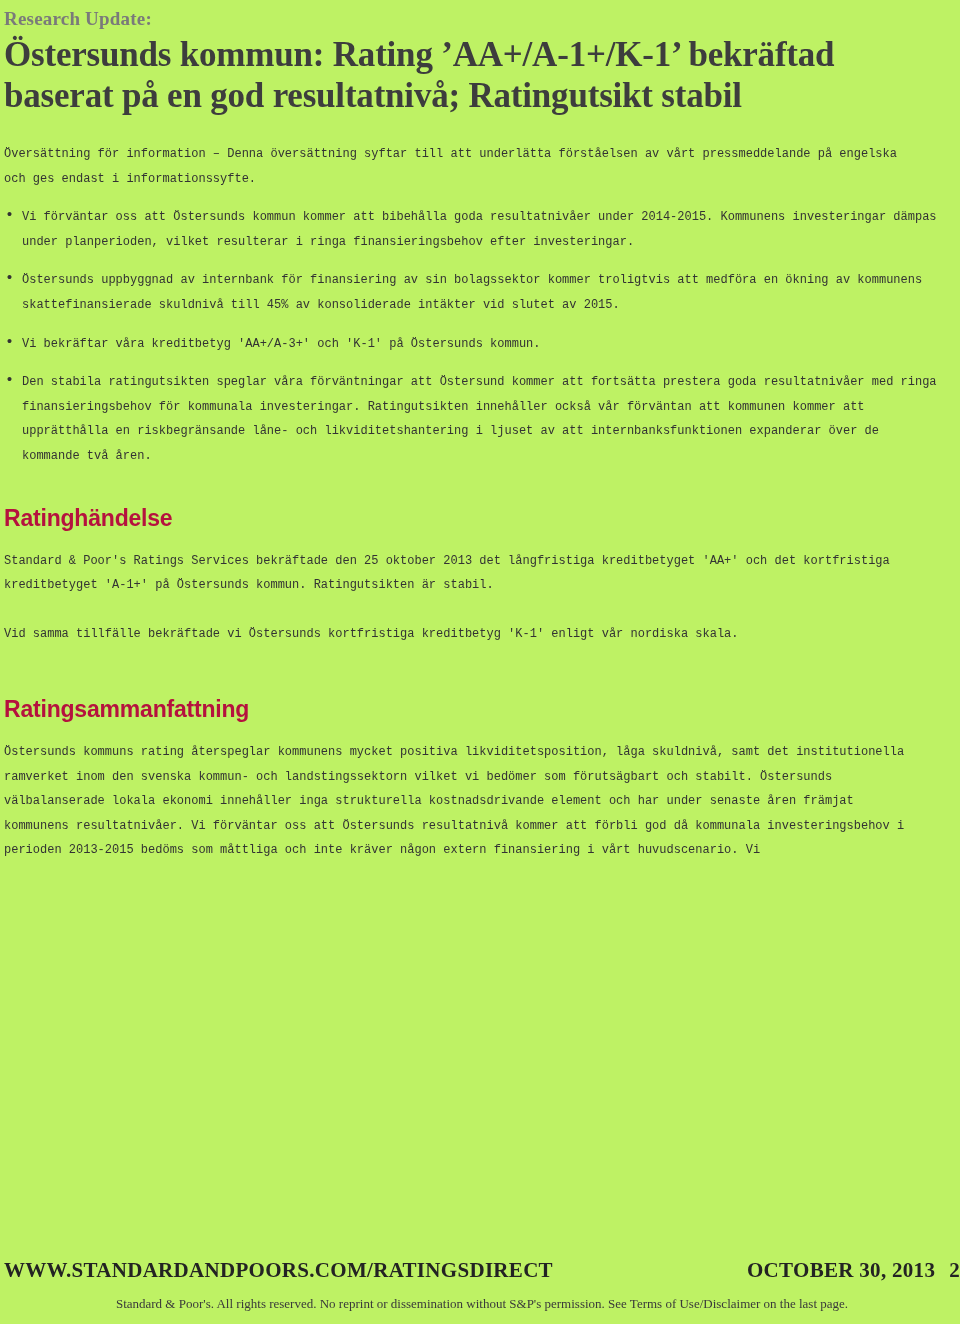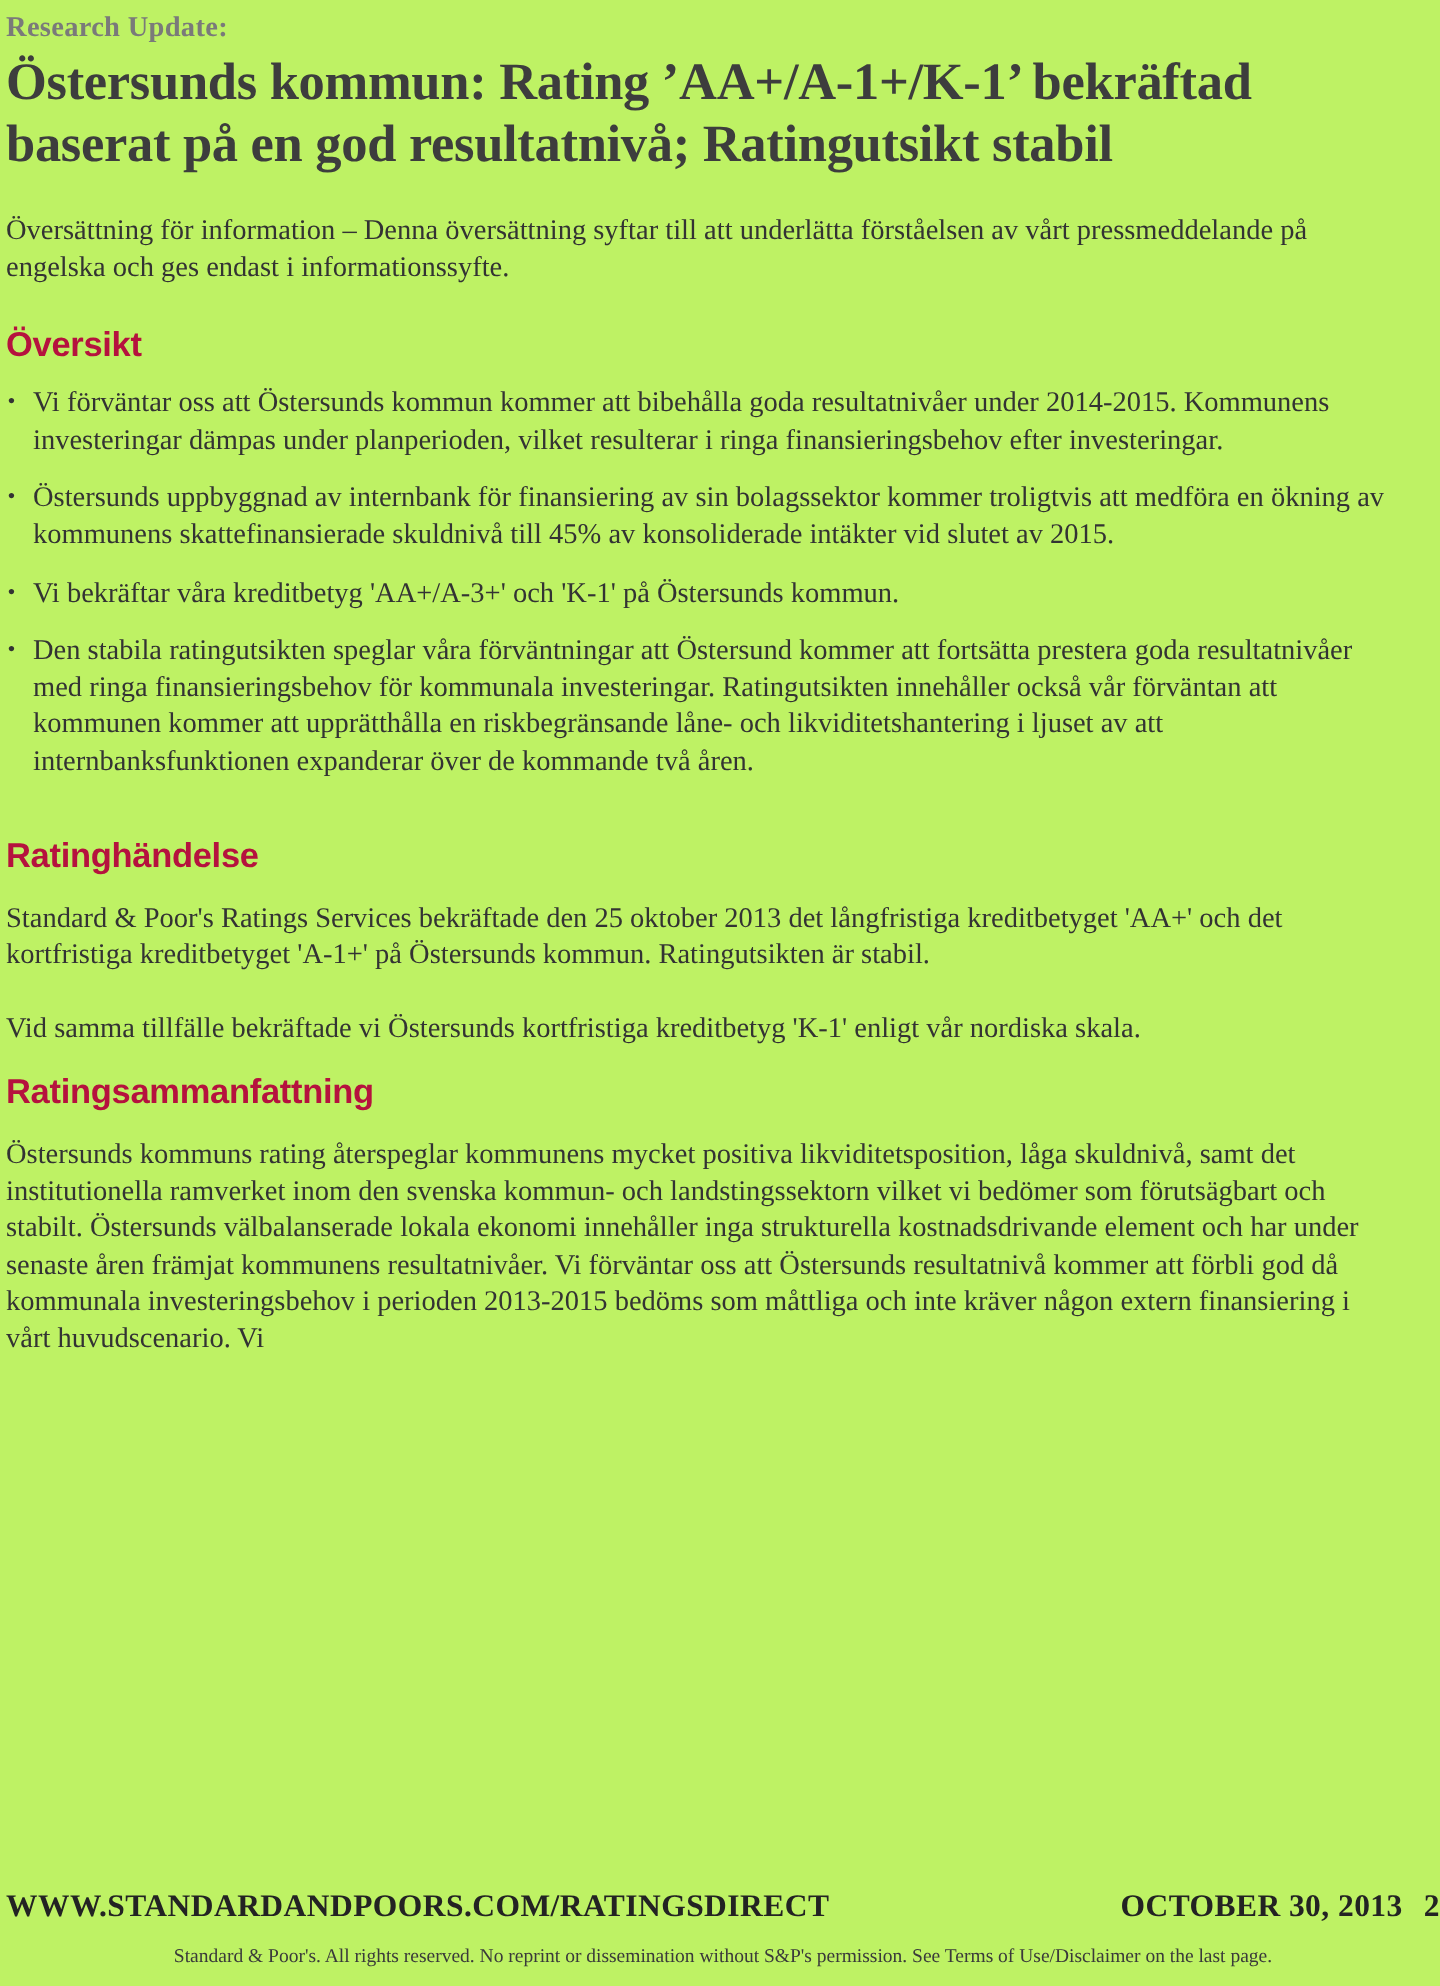--- a/index.html
+++ b/index.html
@@ -35,43 +35,43 @@
     font-size: 35px;
     line-height: 41px;
     color: #3d3d3d;
     letter-spacing: -0.2px;
     margin-top: 2px;
     max-width: 880px;
   }
 
   
   .mono {
-    font-family: Liberation Serif, serif;
-    font-size: 19px;
+    font-family: Liberation Mono, monospace;
+    font-size: 12px;
     line-height: 24.6px;
     color: #333333;
     letter-spacing: 0px;
   }
   .intro {
     margin-top: 26px;
     max-width: 900px;
   }
 
   
   .sec-head {
     font-family: "Liberation Sans", sans-serif;
     font-weight: bold;
     font-size: 23px;
     line-height: 28px;
     color: #b5123e;
     letter-spacing: -0.2px;
   }
   .sec-head.overview   { margin-top: 24px; }
   .sec-head.event      { margin-top: 35px; }
-  .sec-head.summary    { margin-top: 14px; }
+  .sec-head.summary    { margin-top: 48px; }
 
   
   ul.bullets {
     list-style: none;
     margin: 14px 0 0 0;
     padding: 0;
   }
   ul.bullets > li {
     position: relative;
     padding-left: 18px;
@@ -131,21 +131,20 @@
 <body>
 
 <div class="page">
 
   <div class="kicker">Research Update:</div>
 
   <h1 class="doc-title">Östersunds kommun: Rating ’AA+/A-1+/K-1’ bekräftad baserat på en god resultatnivå; Ratingutsikt stabil</h1>
 
   <div class="mono intro">Översättning för information – Denna översättning syftar till att underlätta förståelsen av vårt pressmeddelande på engelska och ges endast i informationssyfte.</div>
 
-  <div class="sec-head overview">Översikt</div>
 
   <ul class="bullets mono">
     <li>Vi förväntar oss att Östersunds kommun kommer att bibehålla goda resultatnivåer under 2014-2015. Kommunens investeringar dämpas under planperioden, vilket resulterar i ringa finansieringsbehov efter investeringar.</li>
     <li>Östersunds uppbyggnad av internbank för finansiering av sin bolagssektor kommer troligtvis att medföra en ökning av kommunens skattefinansierade skuldnivå till 45% av konsoliderade intäkter vid slutet av 2015.</li>
     <li>Vi bekräftar våra kreditbetyg 'AA+/A-3+' och 'K-1' på Östersunds kommun.</li>
     <li>Den stabila ratingutsikten speglar våra förväntningar att Östersund kommer att fortsätta prestera goda resultatnivåer med ringa finansieringsbehov för kommunala investeringar. Ratingutsikten innehåller också vår förväntan att kommunen kommer att upprätthålla en riskbegränsande låne- och likviditetshantering i ljuset av att internbanksfunktionen expanderar över de kommande två åren.</li>
   </ul>
 
   <div class="sec-head event">Ratinghändelse</div>
 

